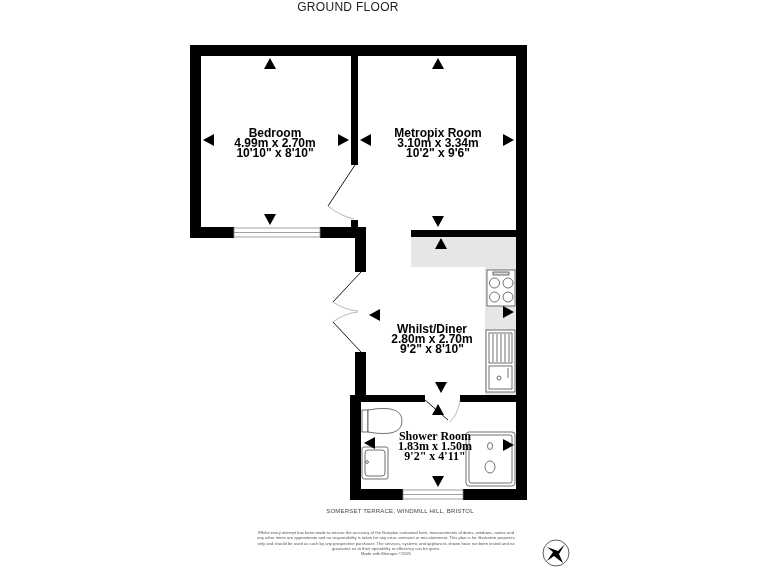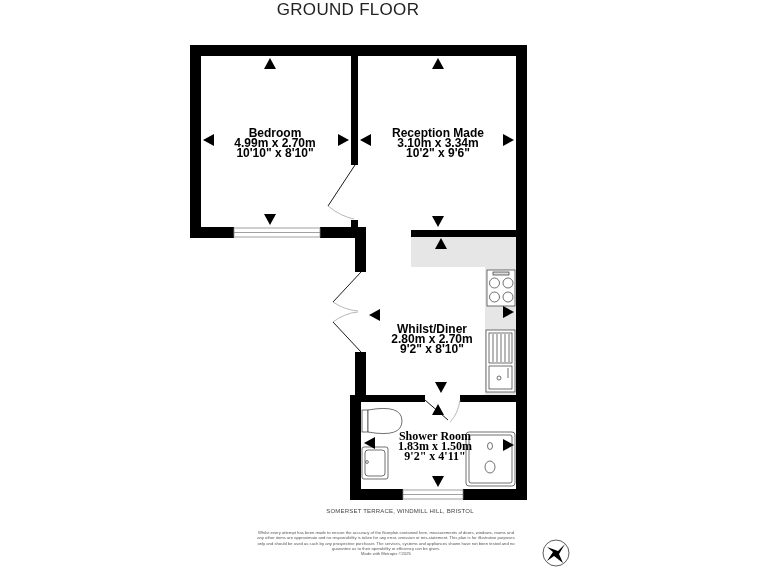--- a/index.html
+++ b/index.html
@@ -1,17 +1,17 @@
 <!DOCTYPE html>
 <html><head>
 <meta charset="utf-8">
 <style>
   html, body { margin: 0; padding: 0; background: #ffffff; }
   body { width: 768px; height: 576px; position: relative; overflow: hidden; font-family: "Liberation Sans", sans-serif; color: #000; }
-  .title { position: absolute; top: 0; left: 0; width: 696px; text-align: center; font-size: 17px; letter-spacing: 0.3px; color: #222; top: 0px; }
+  .title { position: absolute; top: 0; left: 0; width: 696px; text-align: center; font-size: 12px; letter-spacing: 0.3px; color: #222; top: 0px; }
   svg.plan { position: absolute; left: 0; top: 0; }
   .room-label { position: absolute; text-align: center; font-size: 12px; line-height: 10px; font-weight: bold; }
   .room-label .dim { font-weight: bold; }
   .address { position: absolute; top: 508px; left: 250px; width: 300px; text-align: center; font-size: 6px; color: #444; letter-spacing: 0.2px; }
   .disclaimer { position: absolute; top: 530px; left: 255px; width: 262px; text-align: center; font-size: 4.2px; line-height: 5.3px; color: #555; }
 </style>
 </head>
 <body>
 
 <div class="title">GROUND FLOOR</div>
@@ -137,21 +137,21 @@
     <polygon points="-9,-6 2,-2 9,-9 3,1 7,10 -2,3 -9,8 -3,-1" fill="#000"></polygon>
   </g>
 </svg>
 
 <div class="room-label" style="left:215px;top:128px;width:120px;">
   <div>Bedroom</div>
   <div class="dim">4.99m  x 2.70m</div>
   <div class="dim">10'10"  x 8'10"</div>
 </div>
 <div class="room-label" style="left:378px;top:128px;width:120px;">
-  <div>Reception Made</div>
+  <div>Metropix Room</div>
   <div class="dim">3.10m  x 3.34m</div>
   <div class="dim">10'2"  x 9'6"</div>
 </div>
 <div class="room-label" style="left:380px;top:324px;width:104px;">
   <div>Whilst/Diner</div>
   <div class="dim">2.80m  x 2.70m</div>
   <div class="dim">9'2"  x 8'10"</div>
 </div>
 <div class="room-label" style="left:395px;top:431px;width:80px;font-family:Liberation Serif, serif;">
   <div>Shower Room</div>

